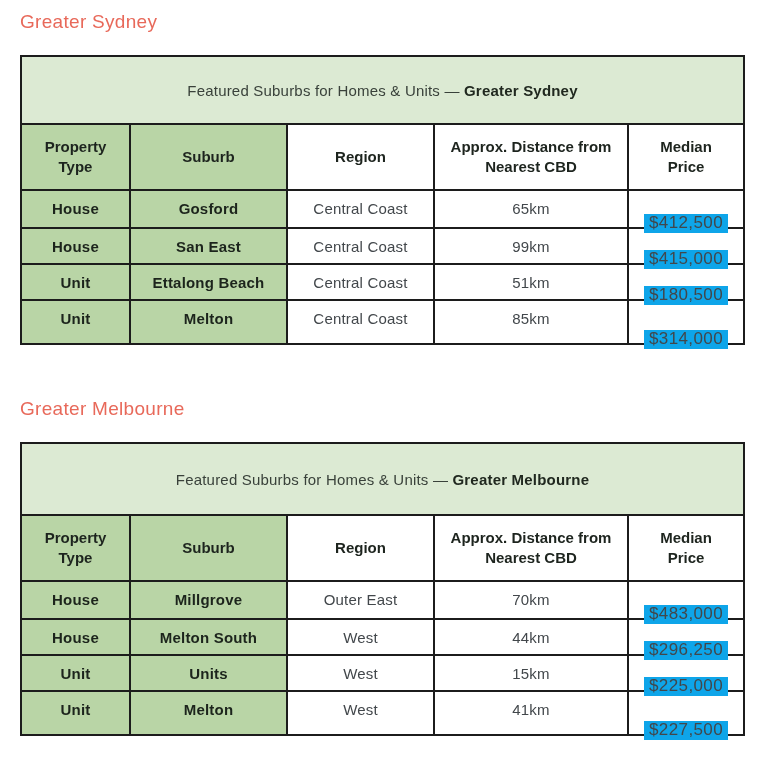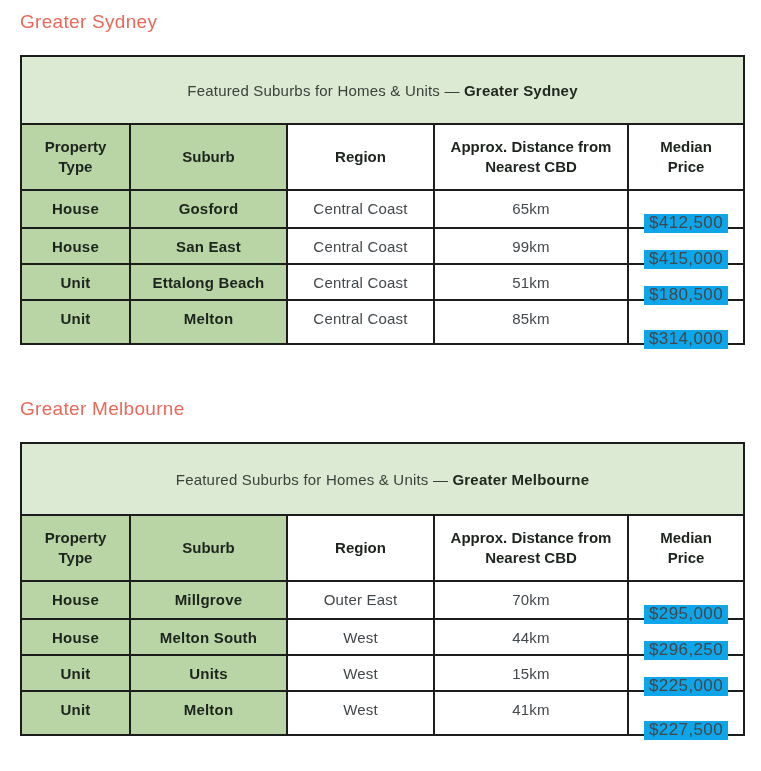--- a/index.html
+++ b/index.html
@@ -180,21 +180,21 @@
         <th class="head green">Suburb</th>
         <th class="head">Region</th>
         <th class="head">Approx. Distance from Nearest CBD</th>
         <th class="head">Median Price</th>
       </tr>
       <tr class="data-row r1">
         <td class="cell green">House</td>
         <td class="cell green">Millgrove</td>
         <td class="cell plain">Outer East</td>
         <td class="cell plain">70km</td>
-        <td class="cell price"><span class="price-text">$295,000</span></td>
+        <td class="cell price"><span class="price-text">$483,000</span></td>
       </tr>
       <tr class="data-row r2">
         <td class="cell green">House</td>
         <td class="cell green">Melton South</td>
         <td class="cell plain">West</td>
         <td class="cell plain">44km</td>
         <td class="cell price"><span class="price-text">$296,250</span></td>
       </tr>
       <tr class="data-row r3">
         <td class="cell green">Unit</td>

